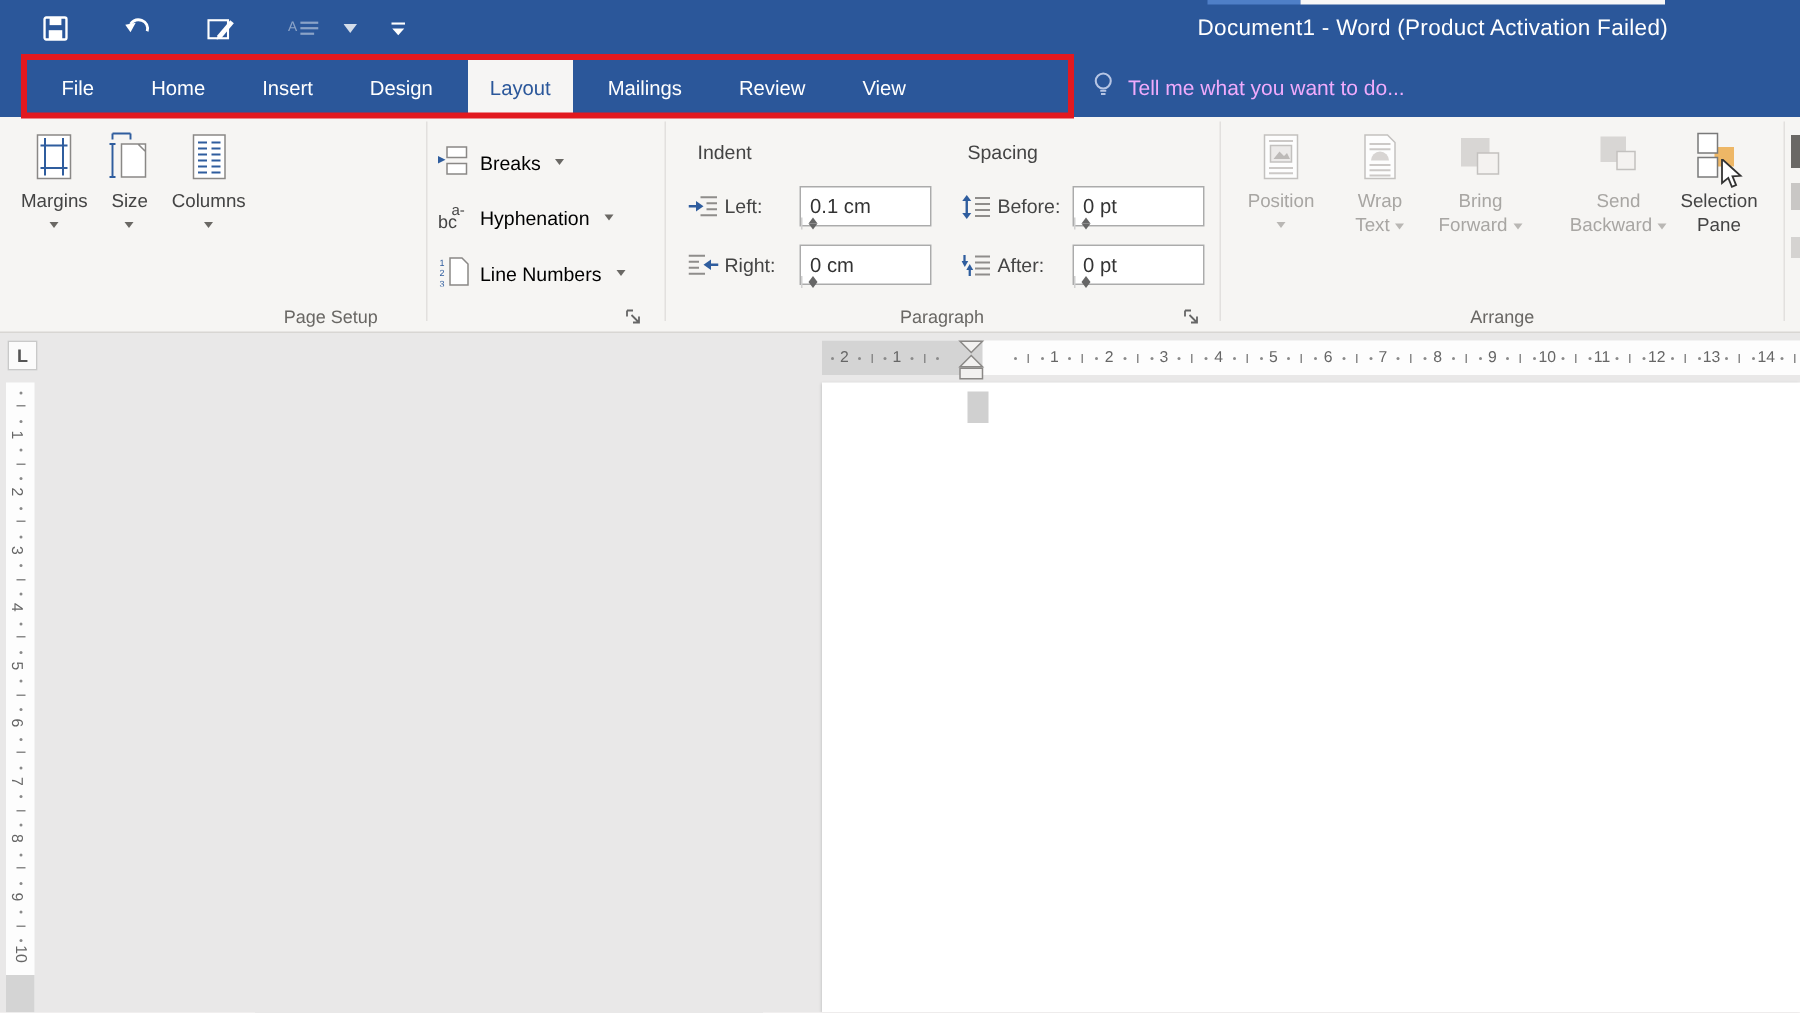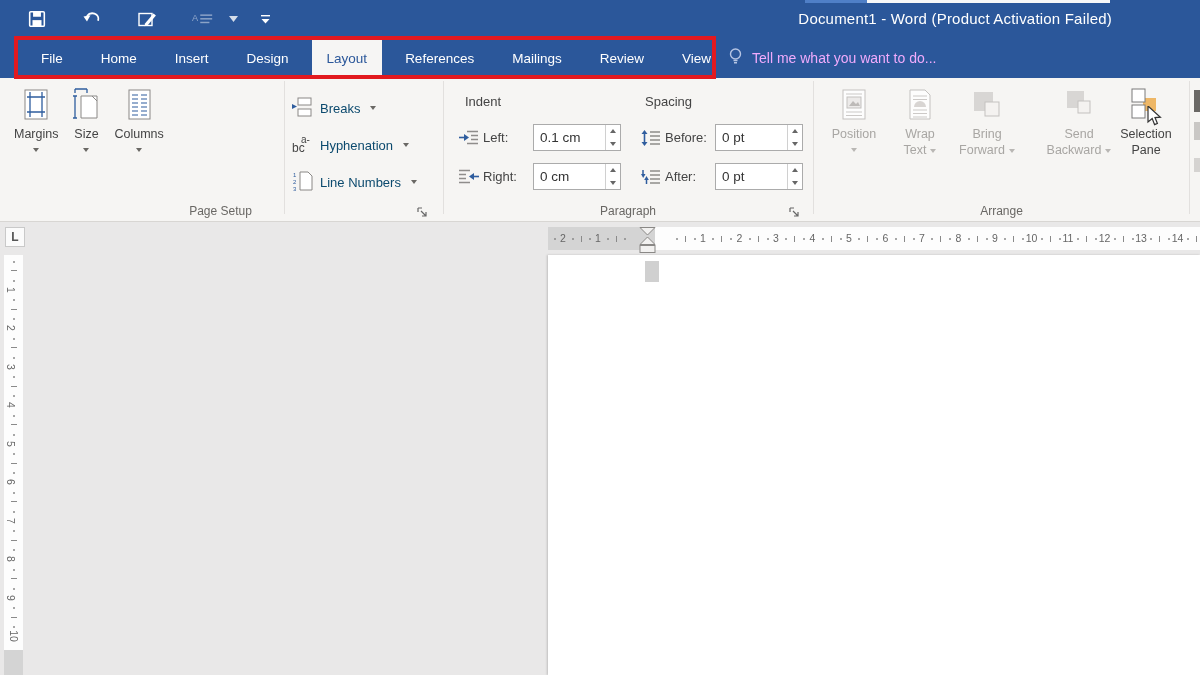--- a/index.html
+++ b/index.html
@@ -31,27 +31,27 @@
 
   .bigbtn { display:flex; flex-direction:column; align-items:center; font-size:12.5px; color:#444; text-align:center; line-height:1.25; }
   .bigbtn .bicon { height:36px; display:flex; align-items:flex-start; justify-content:center; margin-bottom:3px; }
   .caret { width:0; height:0; border-left:3.5px solid transparent; border-right:3.5px solid transparent; border-top:4px solid #6a6864; margin-top:5px; }
   .caret.inline { display:inline-block; margin:0 0 1px 4px; }
   .disabled { color:#a8a6a3 !important; }
   .disabled .caret { border-top-color:#b9b7b4; }
 
   .ps-row { position:absolute; left:14px; top:10px; display:flex; gap:13px; }
   .menu-col { position:absolute; left:292px; top:12px; }
-  .menubtn { display:flex; align-items:center; height:37px; font-size:13px; color:#0c4a6e; gap:6px; white-space:nowrap; }
+  .menubtn { display:flex; align-items:center; height:37px; font-size:13px; color:#000000; gap:6px; white-space:nowrap; }
 
   .ph { position:absolute; top:16px; font-size:13px; color:#444; }
   .field { position:absolute; display:flex; align-items:center; }
   .field .ficon { width:24px; display:flex; justify-content:flex-start; }
   .field .flabel { font-size:13px; color:#444; width:50px; }
-  .spinbox { width:88px; height:27px; background:#fff; border:1px solid #ababab; display:flex; }
+  .spinbox { width:88px; height:27px; background:#fff; border:1px solid #ababab; display:flex;flex-direction:column; }
   .spinbox .val { flex:1; font-size:13.5px; color:#333; padding:5px 0 0 6px; }
   .spin { width:15px; border-left:1px solid #d0d0d0; display:flex; flex-direction:column; }
   .spin > div { flex:1; display:flex; align-items:center; justify-content:center; }
   .tri-up { width:0; height:0; border-left:3px solid transparent; border-right:3px solid transparent; border-bottom:4px solid #666; }
   .tri-dn { width:0; height:0; border-left:3px solid transparent; border-right:3px solid transparent; border-top:4px solid #666; }
 
   .ar-btn { position:absolute; top:10px; }
   .edge-frag { position:absolute; background:#c9c7c5; }
 
   
@@ -124,21 +124,20 @@
     <div class="title-text">Document1 - Word (Product Activation Failed)</div>
   </div>
 
   <div class="tabrow">
     <div id="tabs" style="display:flex">
         <div class="tab">File</div>
         <div class="tab">Home</div>
         <div class="tab">Insert</div>
         <div class="tab">Design</div>
         <div class="tab active">Layout</div>
-        <div class="tab">References</div>
         <div class="tab">Mailings</div>
         <div class="tab">Review</div>
         <div class="tab">View</div>
       </div>
     <div class="tellme">
       <span>
         <svg width="15" height="19" viewBox="0 0 15 19">
             <circle cx="7.5" cy="7" r="5" fill="none" stroke="#b6c5e4" stroke-width="1.4"></circle>
             <path d="M5.5 13.5 h4 M6 15.7 h3" stroke="#b6c5e4" stroke-width="1.4" fill="none"></path>
           </svg>

